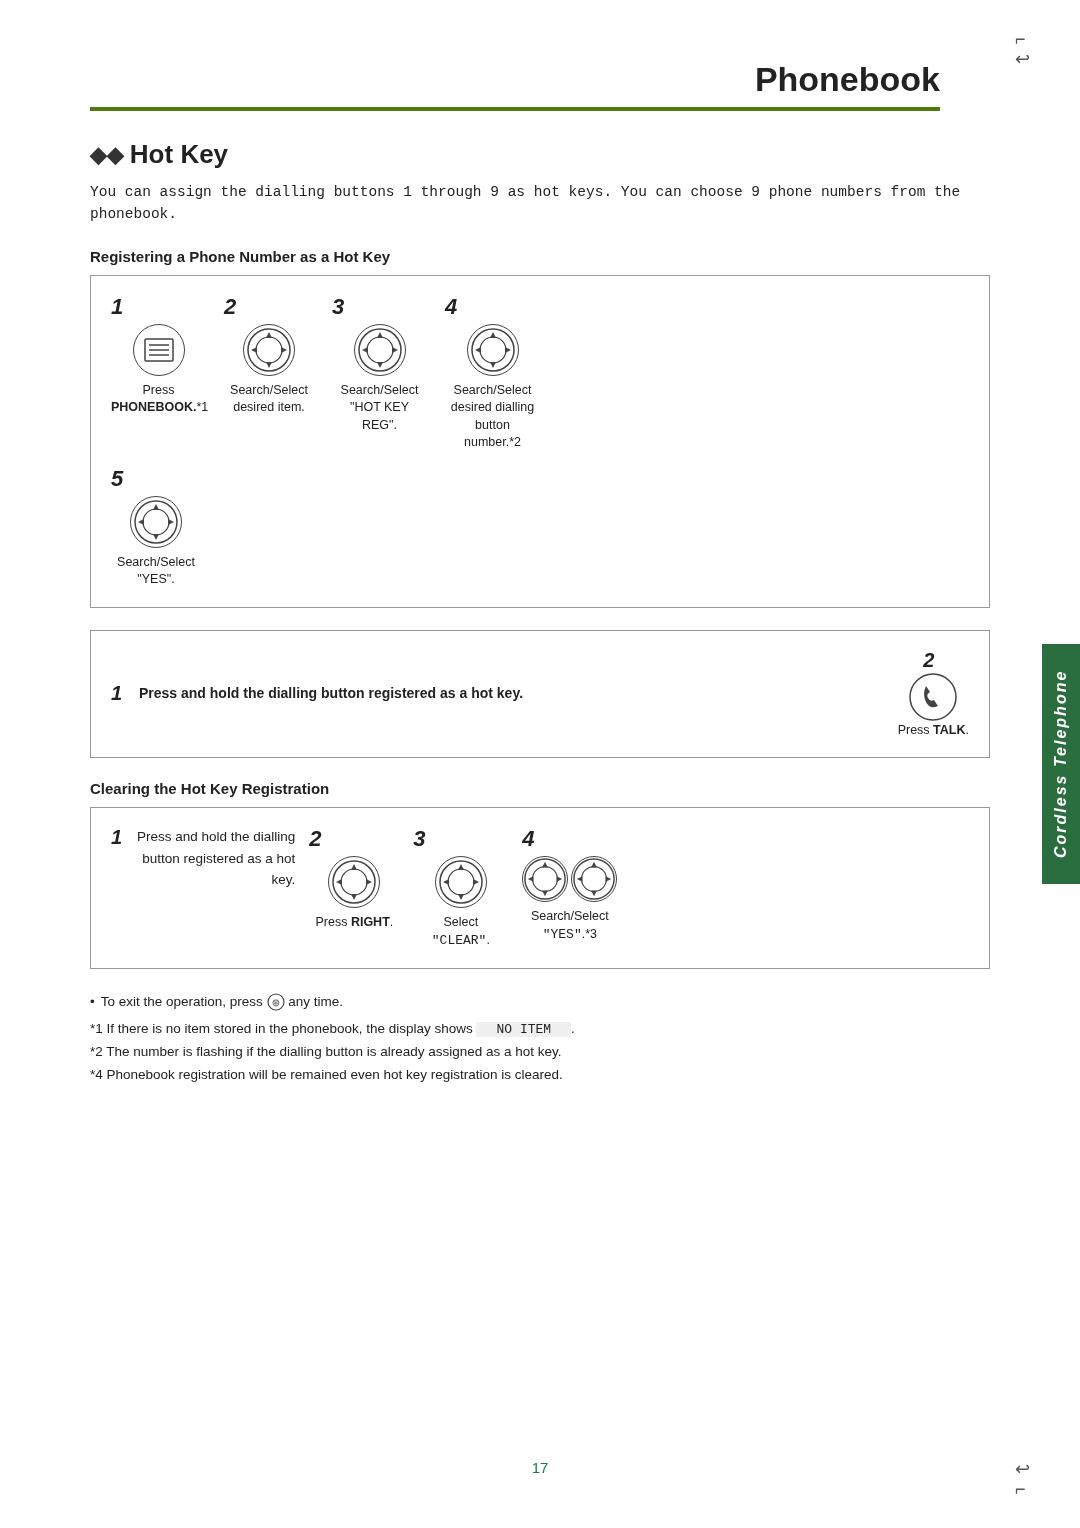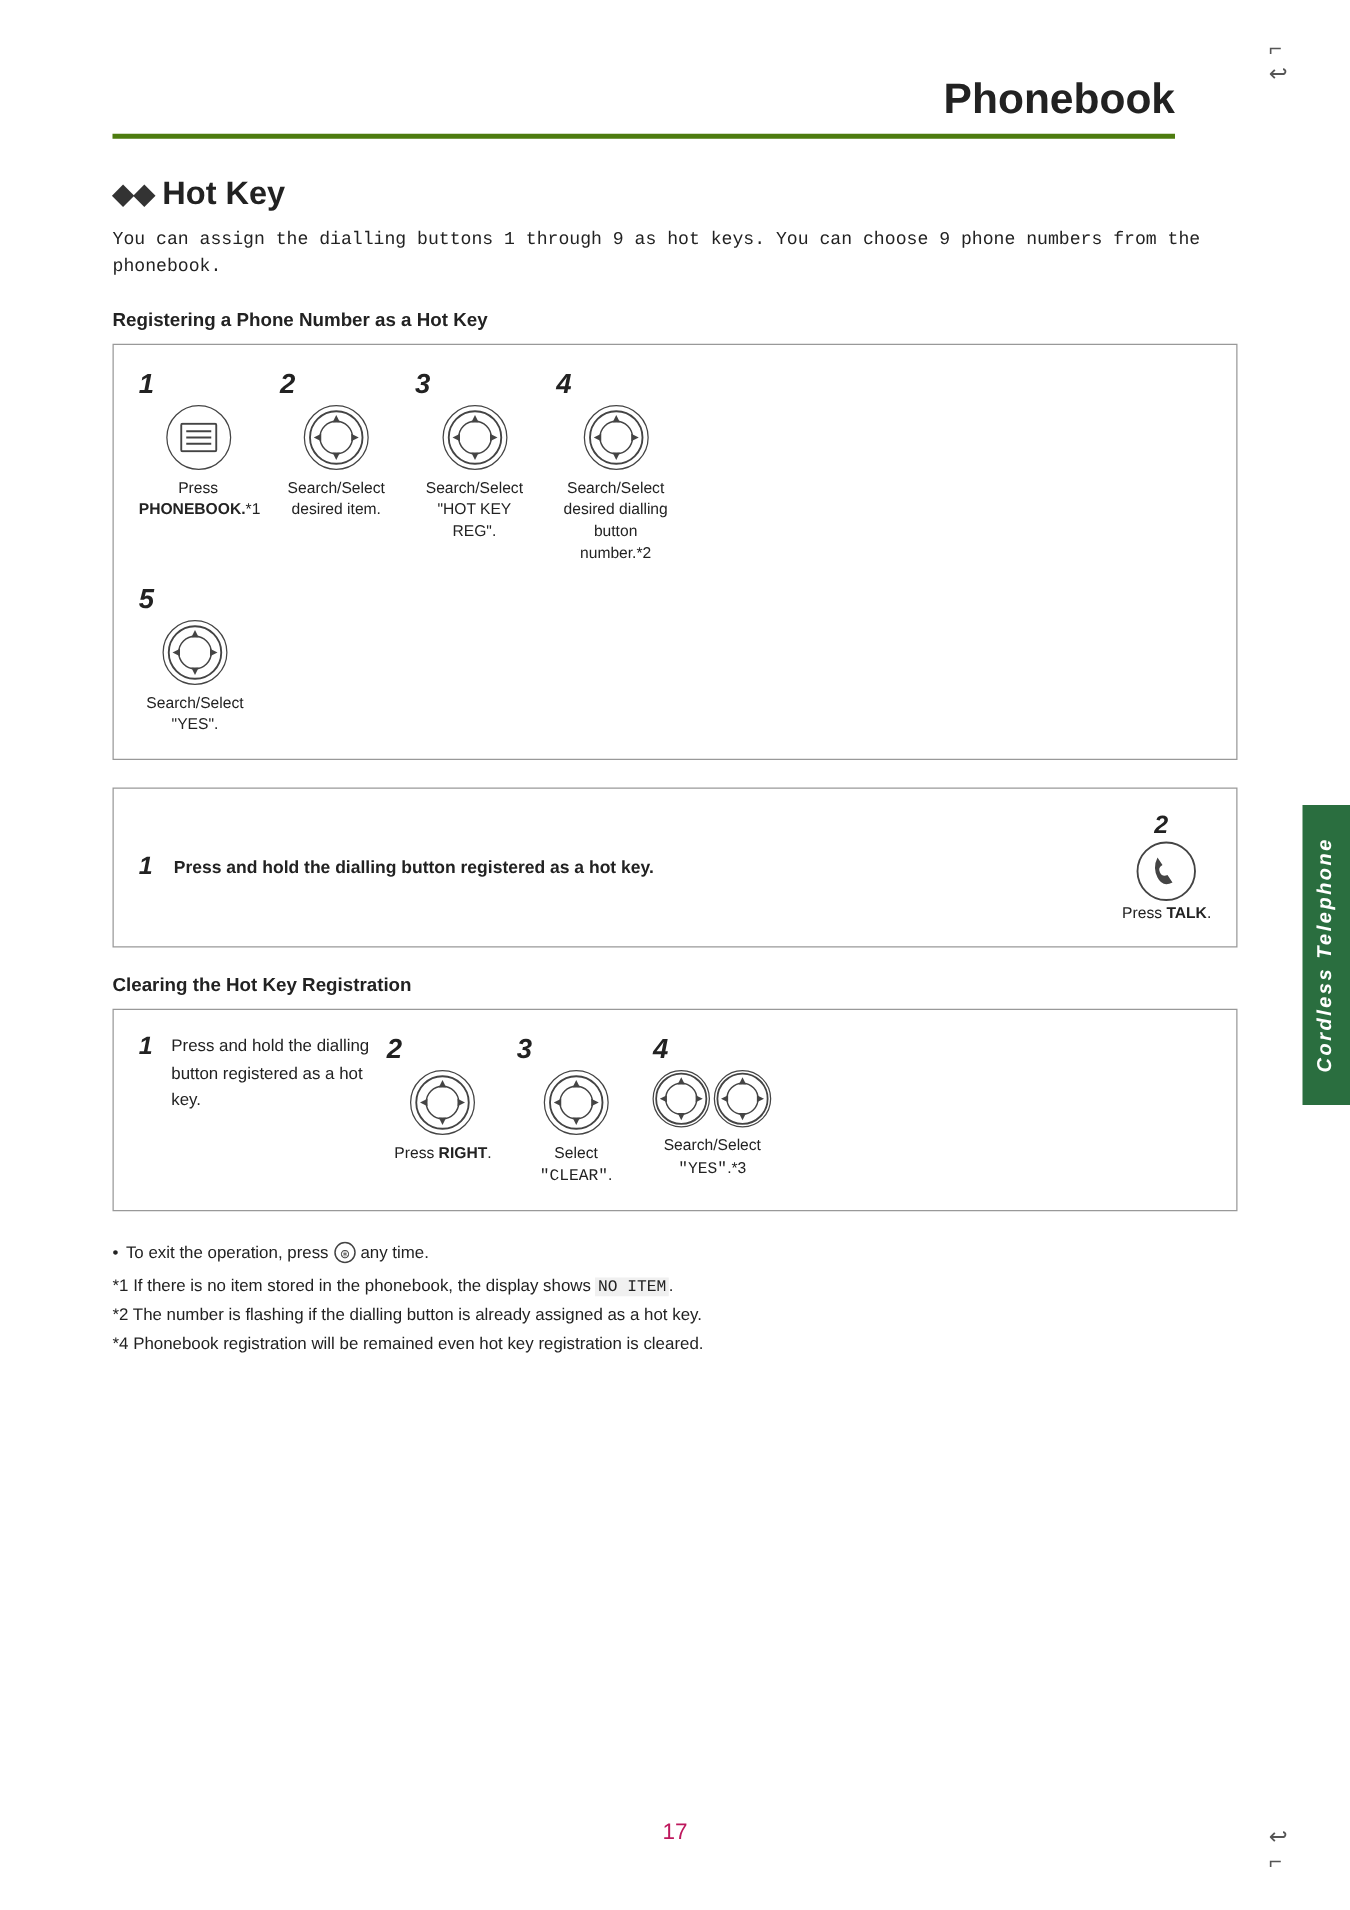--- a/index.html
+++ b/index.html
@@ -194,22 +194,22 @@
       gap: 6px;
       margin-bottom: 4px;
     }
 
     
     .page-number {
       position: absolute;
       bottom: 52px;
       left: 50%;
       transform: translateX(-50%);
-      font-size: 18px;
-      color: #be185d;
+      font-size: 15px;
+      color: #15803d;
     }
 
     
     .mono {
       font-family: 'Courier New', monospace;
       font-size: 13px;
     }
   </style>
 </head>
 <body>
@@ -344,21 +344,21 @@
     </div>
   </div>
 
   <div class="sub-heading">Clearing the Hot Key Registration</div>
 
   <div class="instruction-box">
     <div style="display:flex; align-items:flex-start; gap:14px; flex-wrap: wrap;">
 
       <div style="display:flex; align-items:flex-start; gap:6px; min-width:140px;">
         <span class="step-num-bold">1</span>
-        <div style="font-size:13.5px; line-height:1.6;">
+        <div style="font-size:13.5px; line-height:1.6;text-align:right;">
           Press and hold the dialling<br>button registered as a hot<br>key.
         </div>
       </div>
 
       <div class="step">
         <div class="step-number">2</div>
         <div class="step-icon">
           <svg width="46" height="46" viewBox="0 0 46 46">
             <circle cx="23" cy="23" r="21" fill="none" stroke="#444" stroke-width="1.5"></circle>
             <circle cx="23" cy="23" r="13" fill="none" stroke="#444" stroke-width="1.2"></circle>
@@ -420,20 +420,20 @@
     <div class="footnote-bullet">
       <span>•</span>
       <span>To exit the operation, press
         <svg width="18" height="18" viewBox="0 0 18 18" style="vertical-align:middle; display:inline-block;">
           <circle cx="9" cy="9" r="8" fill="none" stroke="#444" stroke-width="1.2"></circle>
           <text x="9" y="13" text-anchor="middle" font-size="10" fill="#444">⊛</text>
         </svg>
         any time.
       </span>
     </div>
-    <div>*1 If there is no item stored in the phonebook, the display shows <span class="mono" style="background:#f0f0f0; padding:0 2px;">NO ITEM</span>.</div>
+    <div>*1 If there is no item stored in the phonebook, the display shows <span class="mono" style="background:#f0f0f0; padding:0 20px;">NO ITEM</span>.</div>
     <div>*2 The number is flashing if the dialling button is already assigned as a hot key.</div>
     <div>*4 Phonebook registration will be remained even hot key registration is cleared.</div>
   </div>
 
 </div>
 
 <div class="page-number">17</div>
 
 </body></html>

